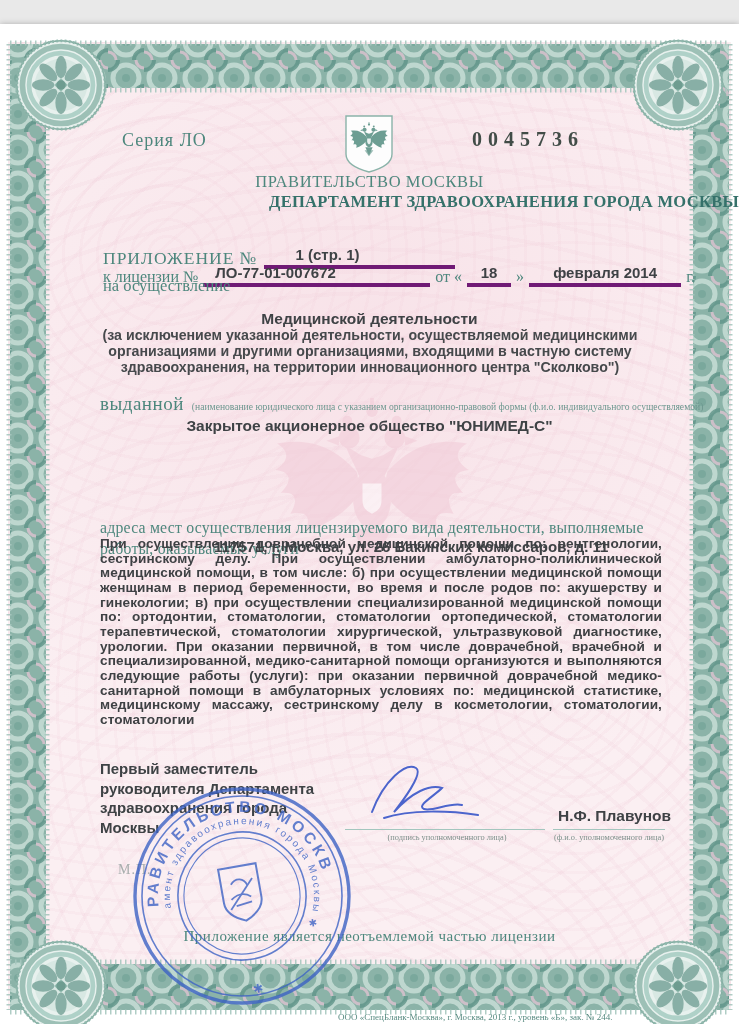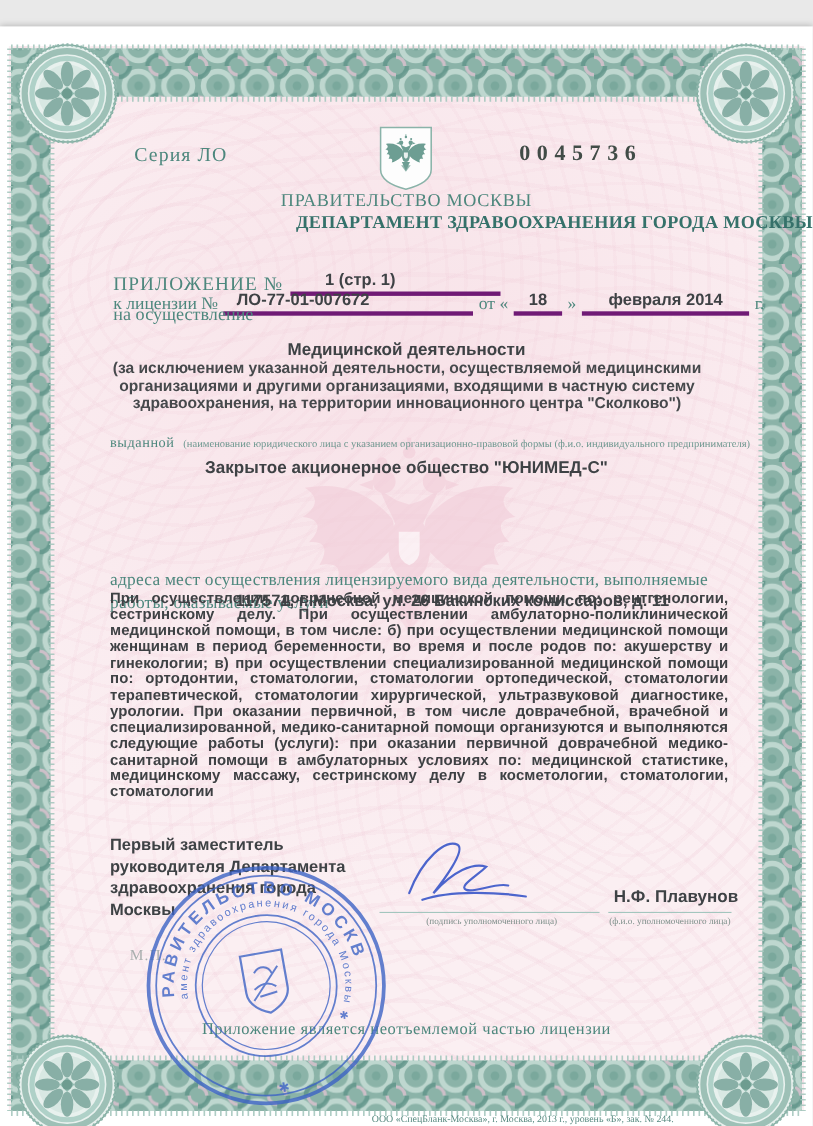--- a/index.html
+++ b/index.html
@@ -45,21 +45,21 @@
   .lic-label,.from-label,.quote,.year-suffix{white-space:nowrap; padding-bottom:1px;}
   .lic-fill{flex:2.4; font-size:15px; padding:0 0 2px 12px;}
   .day-fill{width:44px; font-size:15px; text-align:center; padding-bottom:2px;}
   .date-fill{flex:1.7; font-size:15px; text-align:center; padding-bottom:2px;}
 
   .intro-line{left:103px; top:252px; font-size:16.5px;}
   .activity-title{left:0; right:0; top:286px; text-align:center; font-size:15.5px;}
   .activity-exc{left:90px; top:303px; width:560px; text-align:center; font-size:14.2px; line-height:16.2px; color:#46494c; font-weight:bold;}
 
   .issued-row{left:100px; top:369px; width:560px; white-space:nowrap;}
-  .issued-label{font-size:13px; letter-spacing:.5px;}
+  .issued-label{font-size:19px; letter-spacing:.5px;}
   .issued-caption{font-size:9.6px; color:#6d978f; margin-left:4px;}
   .org-line{left:0; right:0; top:393px; text-align:center; font-size:15.5px;}
 
   .watermark{left:222px; top:372px; width:300px; height:190px; color:#f2cdd9; opacity:.6;}
 
   .address-block{left:100px; top:493px; width:566px;}
   .address-label{font-size:15.8px; line-height:21px; letter-spacing:.2px;}
   .address-value{position:absolute; left:114px; top:21px; font-size:15px; white-space:nowrap;}
 
   .works{left:100px; top:513px; width:562px; font-size:13.6px; line-height:14.65px;
@@ -193,21 +193,21 @@
       <span class="fill date-fill">февраля 2014</span>
       <span class="year-suffix">г.</span>
     </div>
 
     <div class="abs intro-line teal serif">на осуществление</div>
     <div class="abs activity-title sans bold ink">Медицинской деятельности</div>
     <div class="abs activity-exc sans">(за исключением указанной деятельности, осуществляемой медицинскими организациями и другими организациями, входящими в частную систему здравоохранения, на территории инновационного центра "Сколково")</div>
 
     <div class="abs issued-row">
       <span class="issued-label teal serif">выданной</span>
-      <span class="issued-caption serif">(наименование юридического лица с указанием организационно-правовой формы (ф.и.о. индивидуального предпринимателя)</span>
+      <span class="issued-caption serif">(наименование юридического лица с указанием организационно-правовой формы (ф.и.о. индивидуального осуществляемой)</span>
     </div>
     <div class="abs org-line sans bold ink">Закрытое акционерное общество "ЮНИМЕД-С"</div>
 
     <div class="abs address-block">
       <div class="address-label teal serif">адреса мест осуществления лицензируемого вида деятельности, выполняемые работы, оказываемые услуги</div>
       <div class="address-value sans bold ink">117571, г. Москва, ул. 26 Бакинских комиссаров, д. 11</div>
     </div>
 
     <div class="abs works sans bold">При осуществлении доврачебной медицинской помощи по: рентгенологии, сестринскому делу. При осуществлении амбулаторно-поликлинической медицинской помощи, в том числе: б) при осуществлении медицинской помощи женщинам в период беременности, во время и после родов по: акушерству и гинекологии; в) при осуществлении специализированной медицинской помощи по: ортодонтии, стоматологии, стоматологии ортопедической, стоматологии терапевтической, стоматологии хирургической, ультразвуковой диагностике, урологии. При оказании первичной, в том числе доврачебной, врачебной и специализированной, медико-санитарной помощи организуются и выполняются следующие работы (услуги): при оказании первичной доврачебной медико-санитарной помощи в амбулаторных условиях по: медицинской статистике, медицинскому массажу, сестринскому делу в косметологии, стоматологии, стоматологии</div>
 

